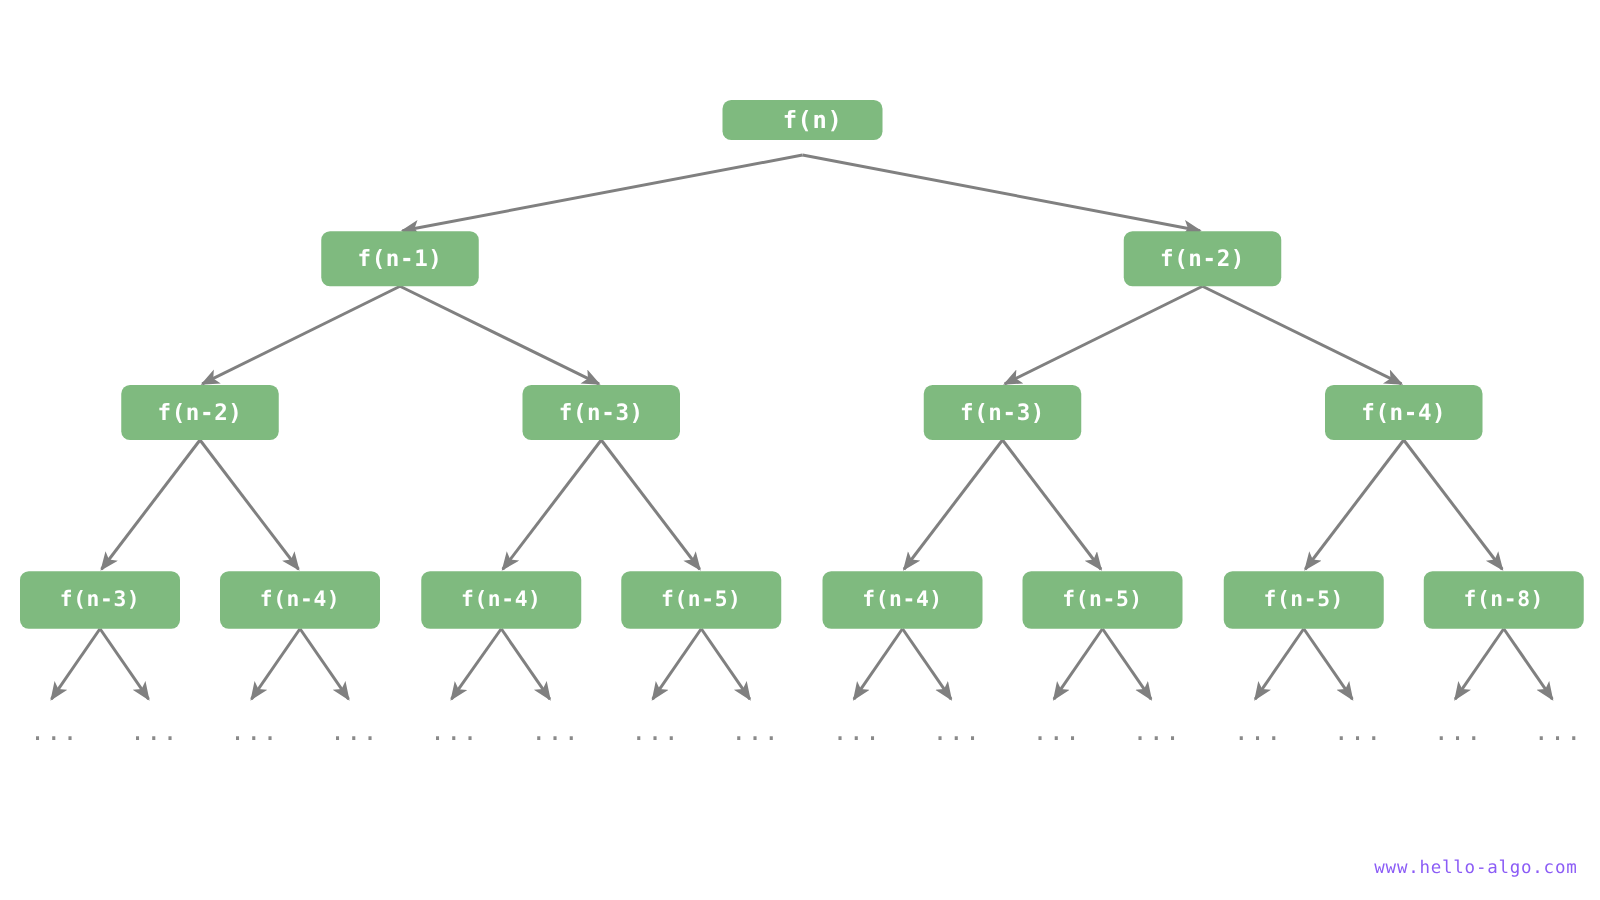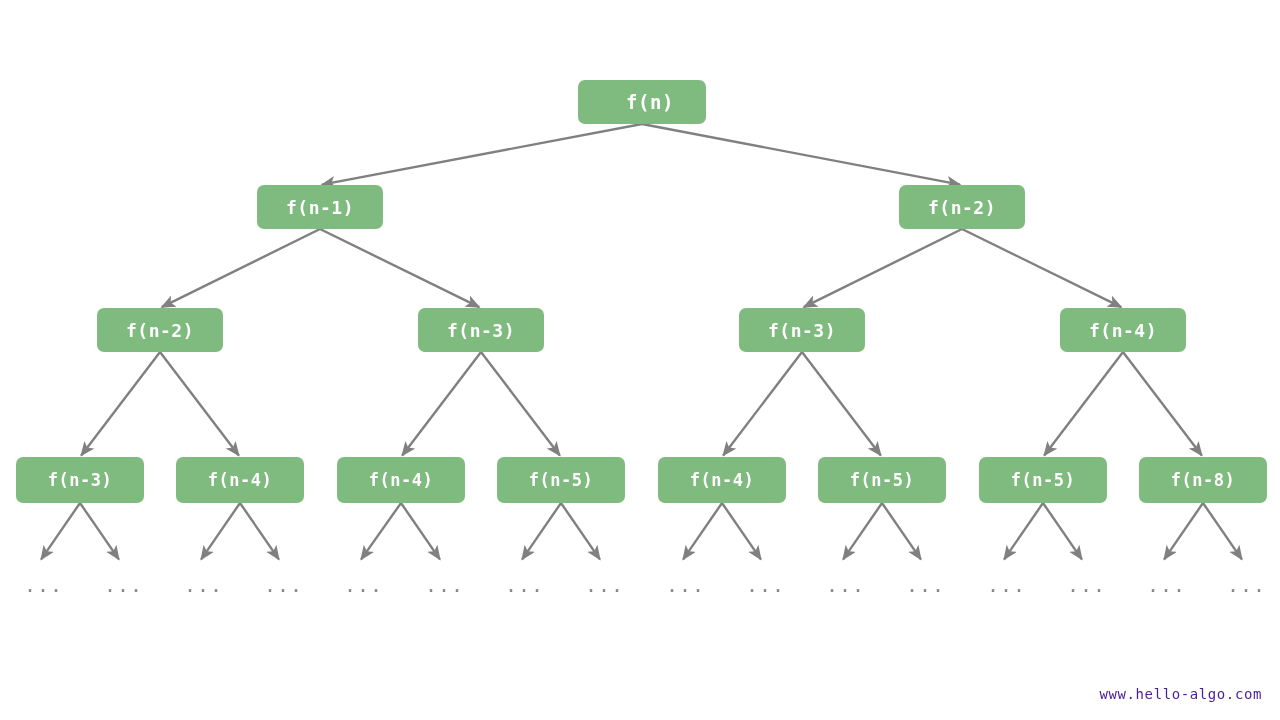--- a/index.html
+++ b/index.html
@@ -49,21 +49,21 @@
     font-size: 20px;
     line-height: 1;
     letter-spacing: 1px;
     z-index: 2;
     user-select: none;
   }
   #watermark {
     position: absolute;
     right: 18px;
     bottom: 18px;
-    color: #4c1d95;
+    color: #8b5cf6;
     font-family: "DejaVu Sans Mono", "Liberation Mono", monospace;
     font-size: 14px;
     letter-spacing: 0.6px;
     z-index: 3;
     text-align: center;
   }
 </style>
 </head>
 <body>
 
@@ -103,21 +103,21 @@
         <line x1="882" y1="503" x2="843.1354659116073" y2="559.3535744281694" stroke="#808080" stroke-width="2.4" stroke-linecap="butt" marker-end="url(#arrowhead)"></line>
         <line x1="882" y1="503" x2="920.8645340883927" y2="559.3535744281694" stroke="#808080" stroke-width="2.4" stroke-linecap="butt" marker-end="url(#arrowhead)"></line>
         <line x1="1043" y1="503" x2="1004.1354659116073" y2="559.3535744281694" stroke="#808080" stroke-width="2.4" stroke-linecap="butt" marker-end="url(#arrowhead)"></line>
         <line x1="1043" y1="503" x2="1081.8645340883927" y2="559.3535744281694" stroke="#808080" stroke-width="2.4" stroke-linecap="butt" marker-end="url(#arrowhead)"></line>
         <line x1="1203" y1="503" x2="1164.1354659116073" y2="559.3535744281694" stroke="#808080" stroke-width="2.4" stroke-linecap="butt" marker-end="url(#arrowhead)"></line>
         <line x1="1203" y1="503" x2="1241.8645340883927" y2="559.3535744281694" stroke="#808080" stroke-width="2.4" stroke-linecap="butt" marker-end="url(#arrowhead)"></line>
       </g>
   </svg>
 
   <div id="nodes-layer">
-      <div class="node lv1" style="left: 578px; top: 80px; width: 128px; height: 44px; padding-left: 16px;">
+      <div class="node lv1" style="left: 578px; top: 80px; width: 128px; height: 32px; padding-left: 16px;">
         <span>f(n)</span>
       </div>
       <div class="node lv2" style="left: 257px; top: 185px; width: 126px; height: 44px;">
         <span>f(n-1)</span>
       </div>
       <div class="node lv2" style="left: 899px; top: 185px; width: 126px; height: 44px;">
         <span>f(n-2)</span>
       </div>
       <div class="node lv3" style="left: 97px; top: 308px; width: 126px; height: 44px;">
         <span>f(n-2)</span>

